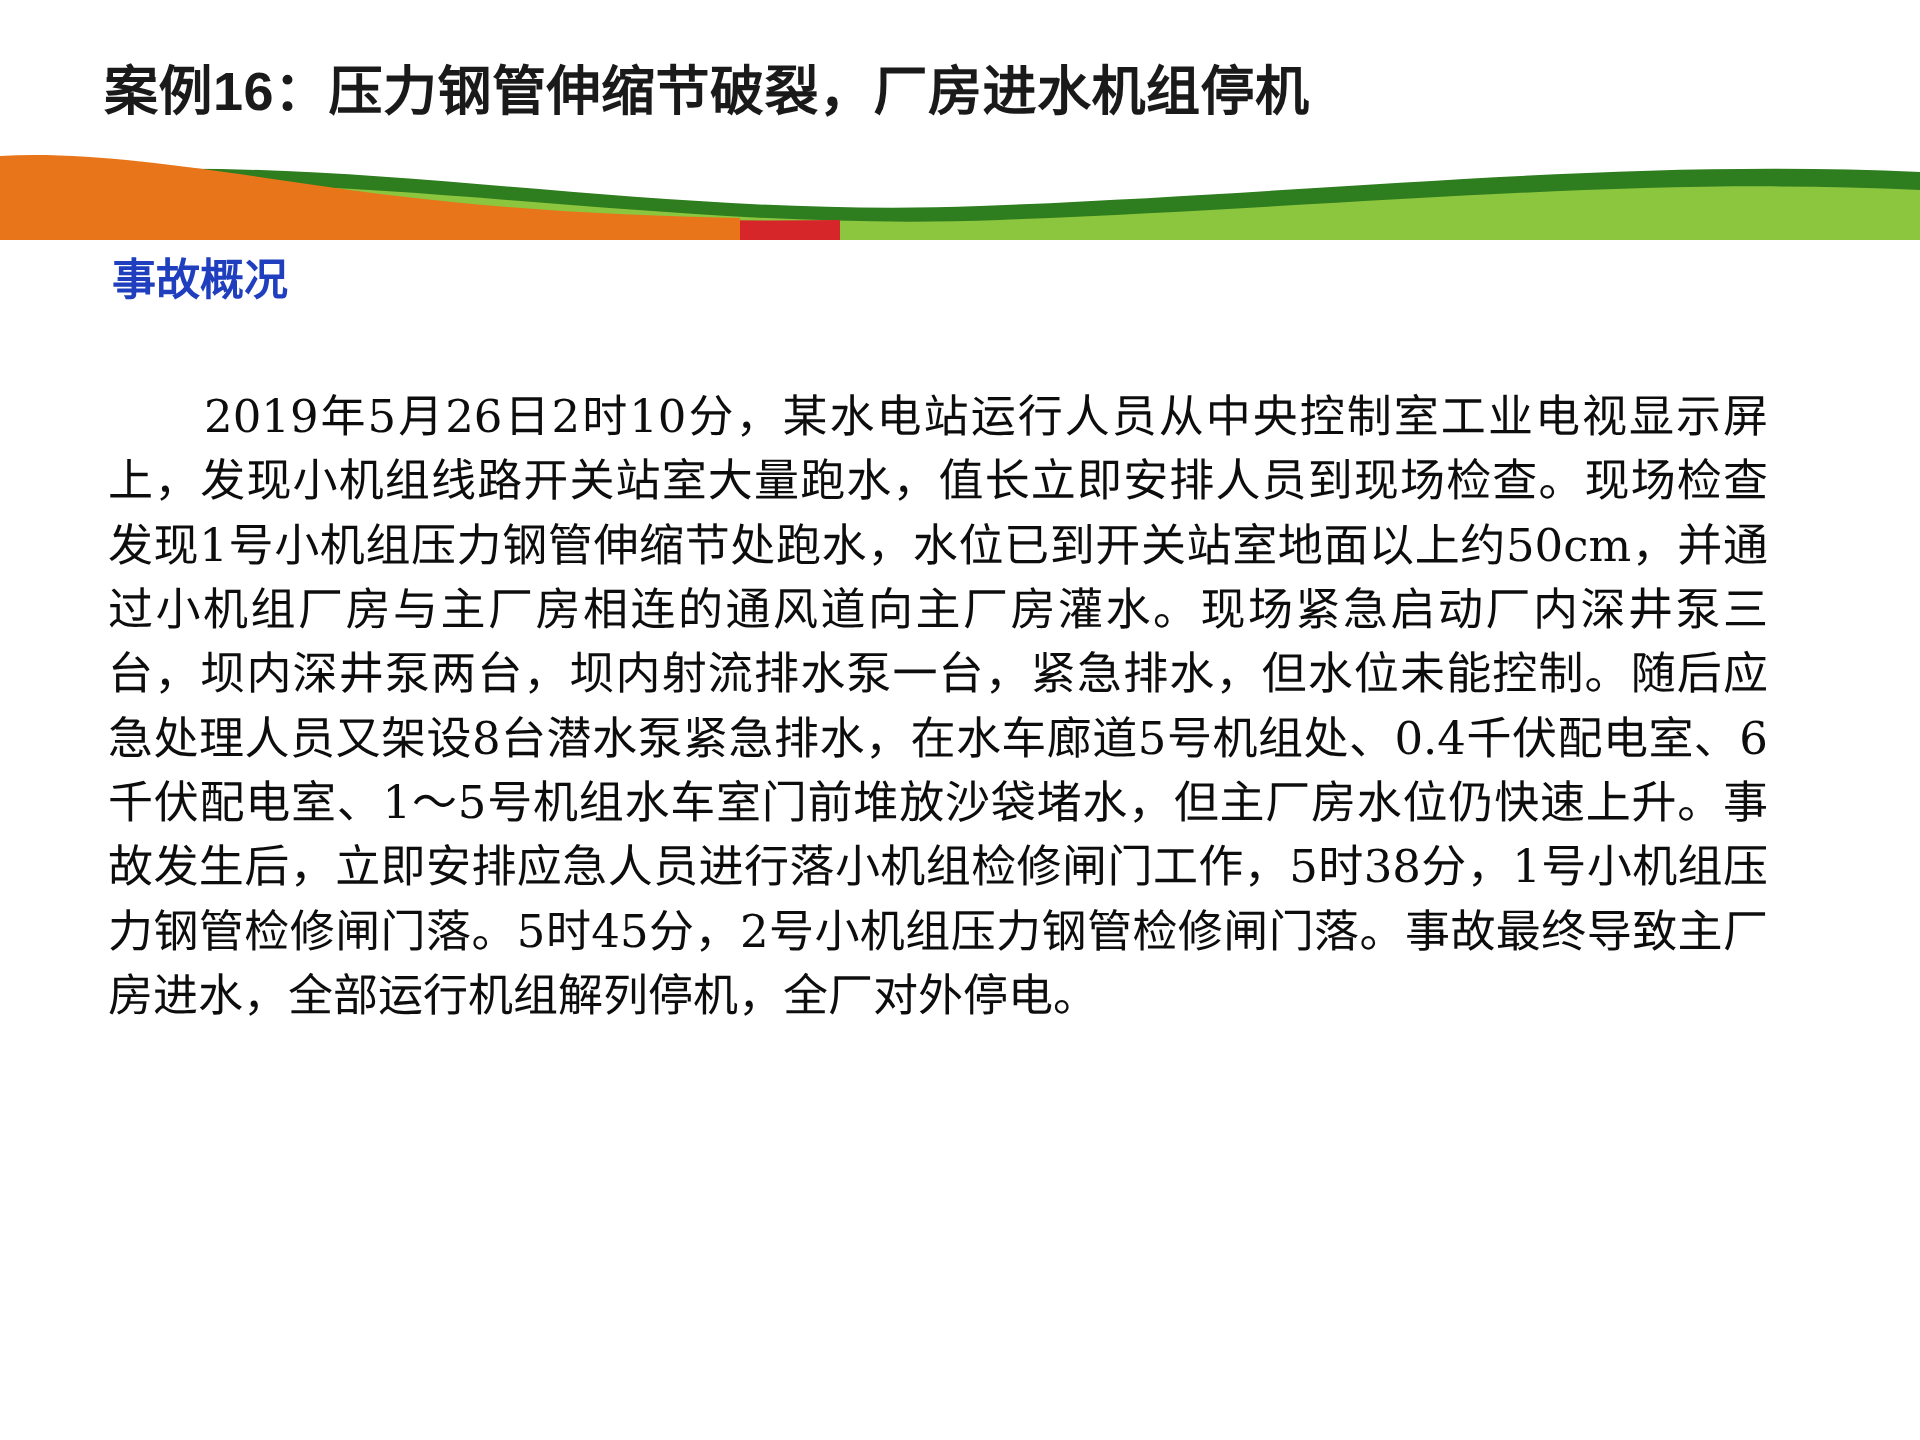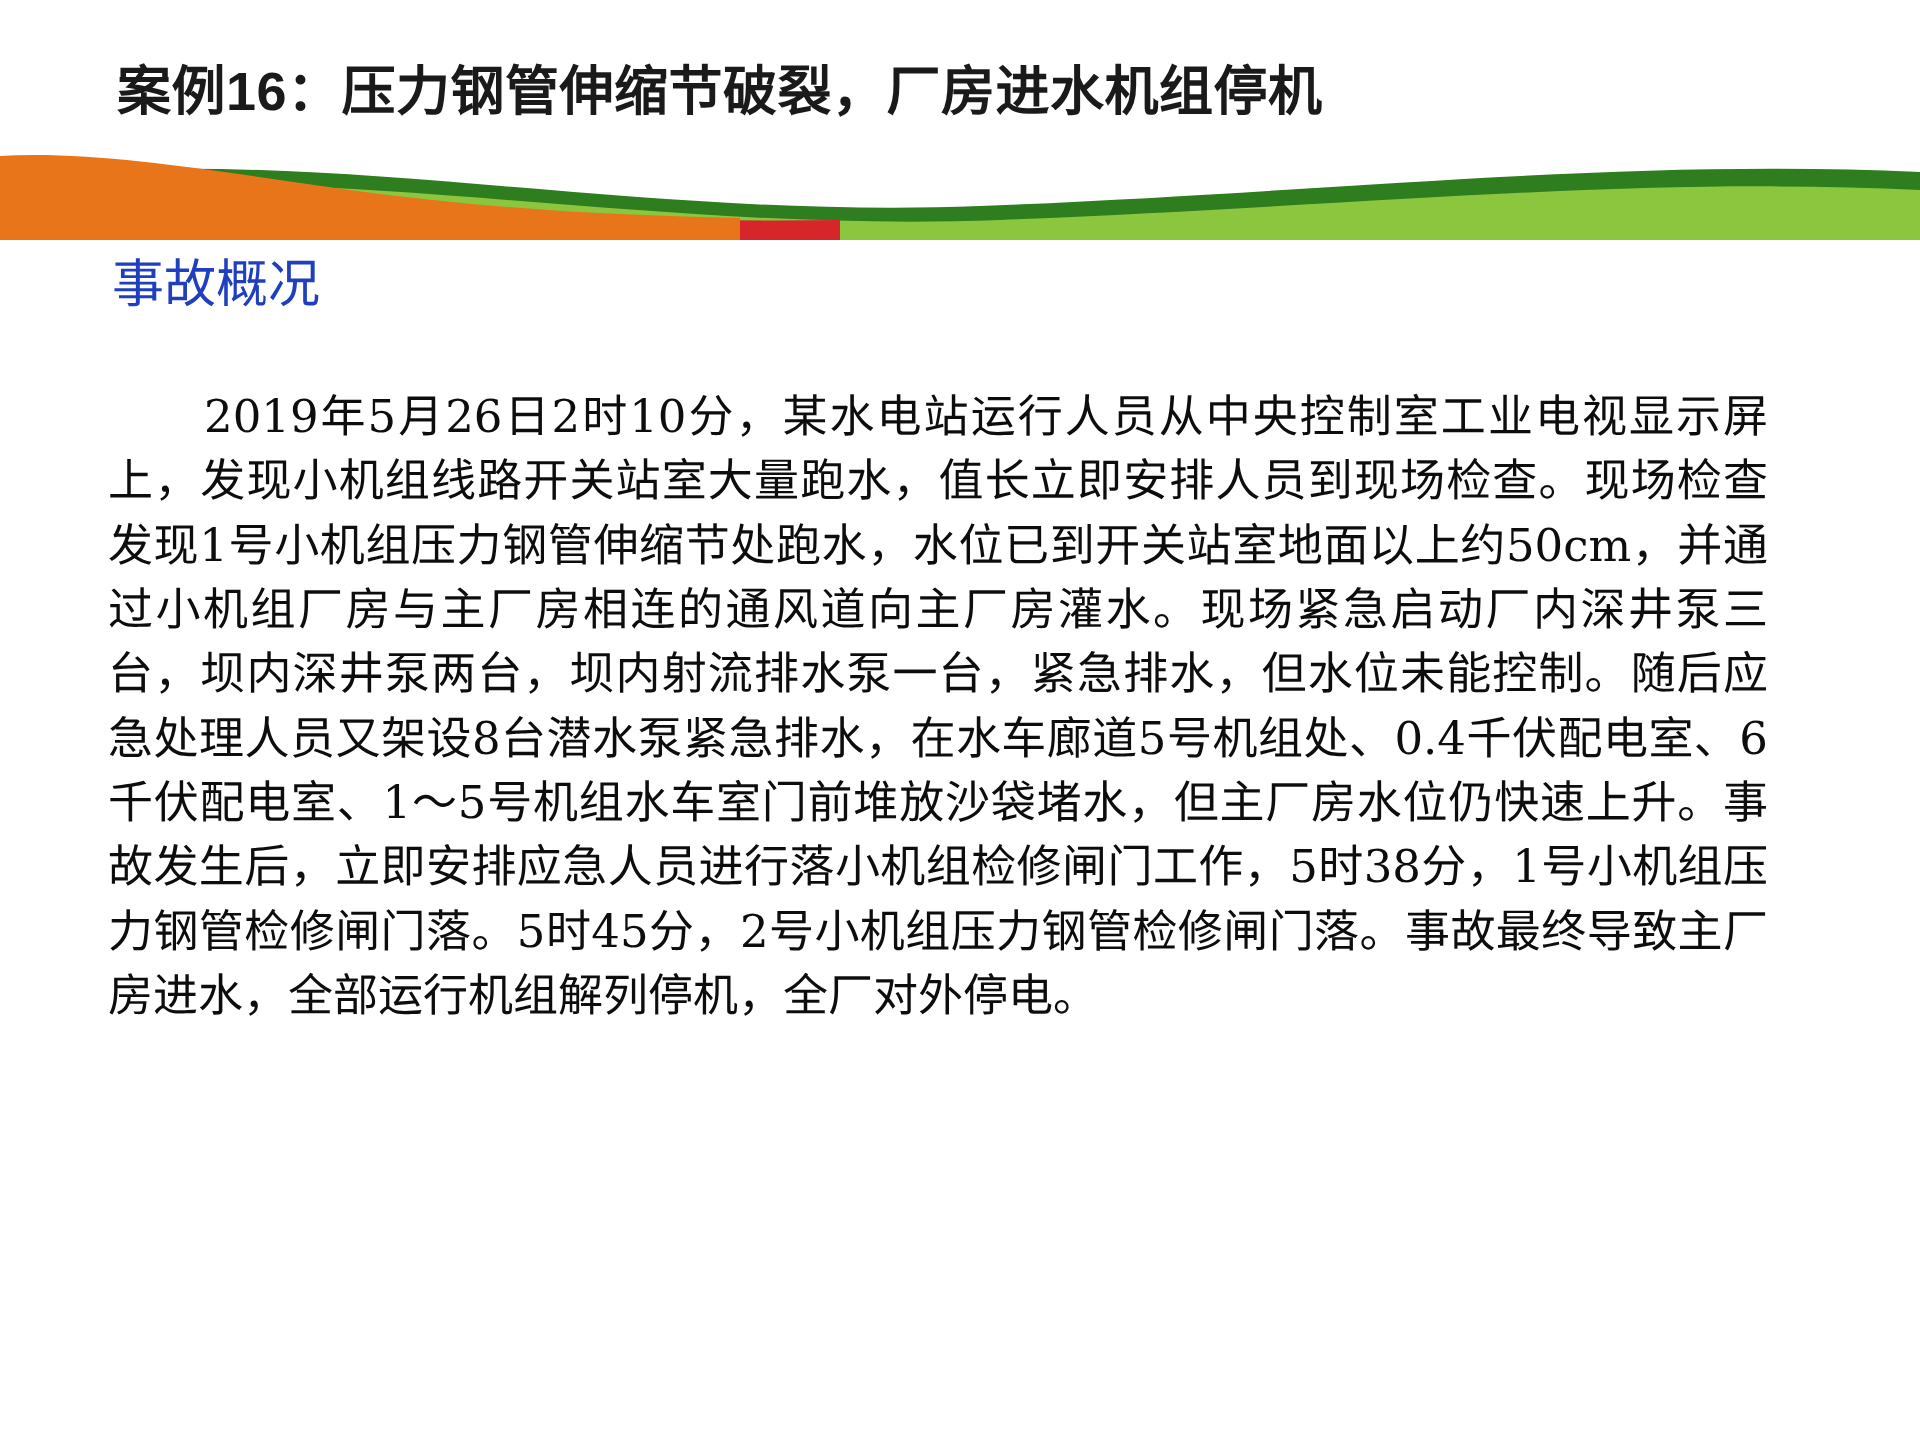--- a/index.html
+++ b/index.html
@@ -17,21 +17,21 @@
 
   .slide {
     position: absolute;
     inset: 0;
     background: #ffffff;
   }
 
   
   .slide-title {
     position: absolute;
-    left: 117px;
+    left: 104px;
     top: 62px;
     width: 1720px;
     font-family: "Liberation Sans", sans-serif;
     font-weight: bold;
     font-size: 54px;
     line-height: 1.1;
     color: #1a1a1a;
     letter-spacing: 0.5px;
     white-space: nowrap;
   }
@@ -49,22 +49,22 @@
     width: 1920px;
     height: 90px;
   }
 
   
   .section-heading {
     position: absolute;
     left: 112px;
     top: 258px;
     font-family: "Liberation Sans", sans-serif;
-    font-weight: normal;
-    font-size: 52px;
+    font-weight: bold;
+    font-size: 44px;
     line-height: 1;
     color: #1f3fbf;
     white-space: nowrap;
   }
 
   
   .body-text {
     position: absolute;
     left: 108px;
     top: 385px;

